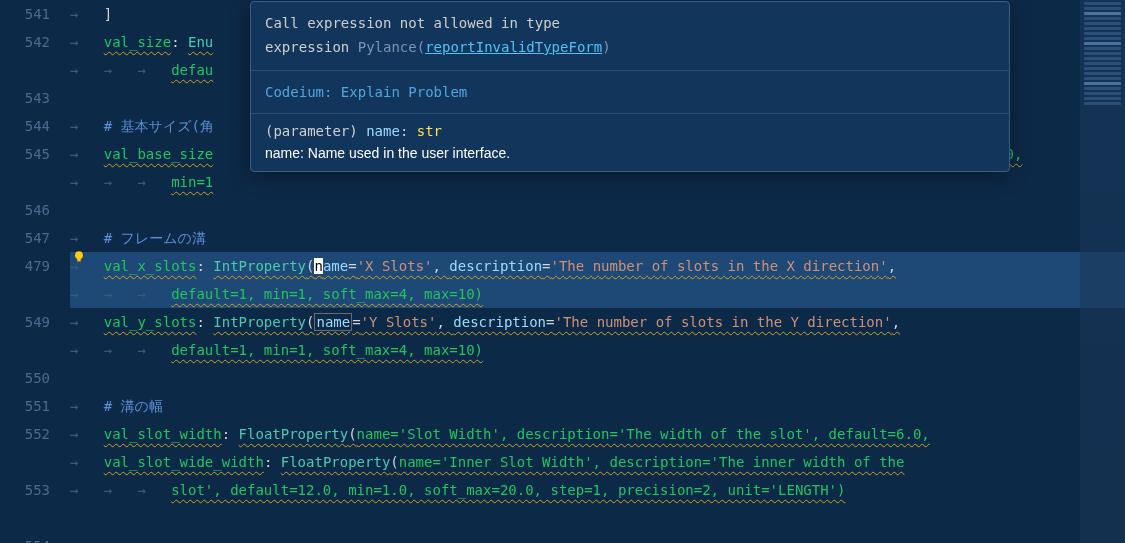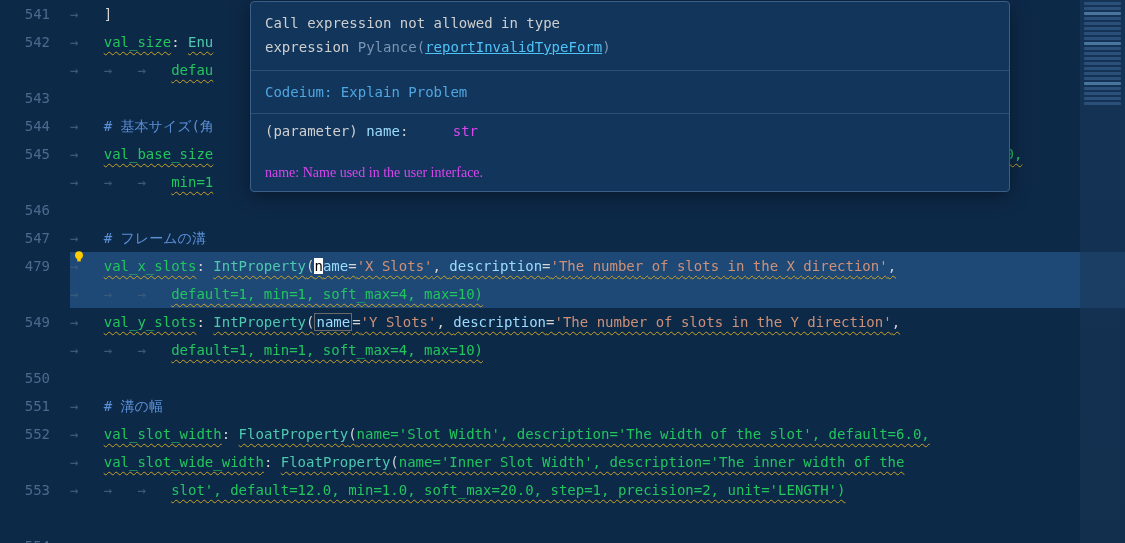--- a/index.html
+++ b/index.html
@@ -71,22 +71,22 @@
   padding: 10px 14px;
   border-bottom: 1px solid #2e4f74;
 }
 .hover-popup .section:last-child { border-bottom: none; padding: 6px 14px; }
 .hover-popup .msg-main { color: #cfcfcf; line-height: 1.7; }
 .hover-popup .msg-sub { color: #7a94b3; }
 .hover-popup .msg-link { color: #4fc3f7; text-decoration: underline; cursor: pointer; }
 .hover-popup .codeium { color: #4fa6e0; cursor: pointer; }
 .hover-popup .paraminfo { color: #cfcfcf; }
 .hover-popup .param-name { color: #9cdcfe; }
-.hover-popup .param-type { color: #d946ef; margin-left: 36px; }
-.hover-popup .docline { color: #d946ef; margin-top: 20px; font-family: Liberation Serif, serif; }
+.hover-popup .param-type { color: #fde047; }
+.hover-popup .docline { color: #ffffff; margin-top: 0; font-family: Liberation Sans, sans-serif; }
 .hover-popup .actions { color: #7a94b3; font-size: 13px; }
 .hover-popup .actions span { margin-right: 18px; cursor: pointer; }
 .lightbulb {
   position: absolute;
   left: 72px;
   top: 248px;
   width: 14px;
   height: 14px;
   z-index: 50;
 }

